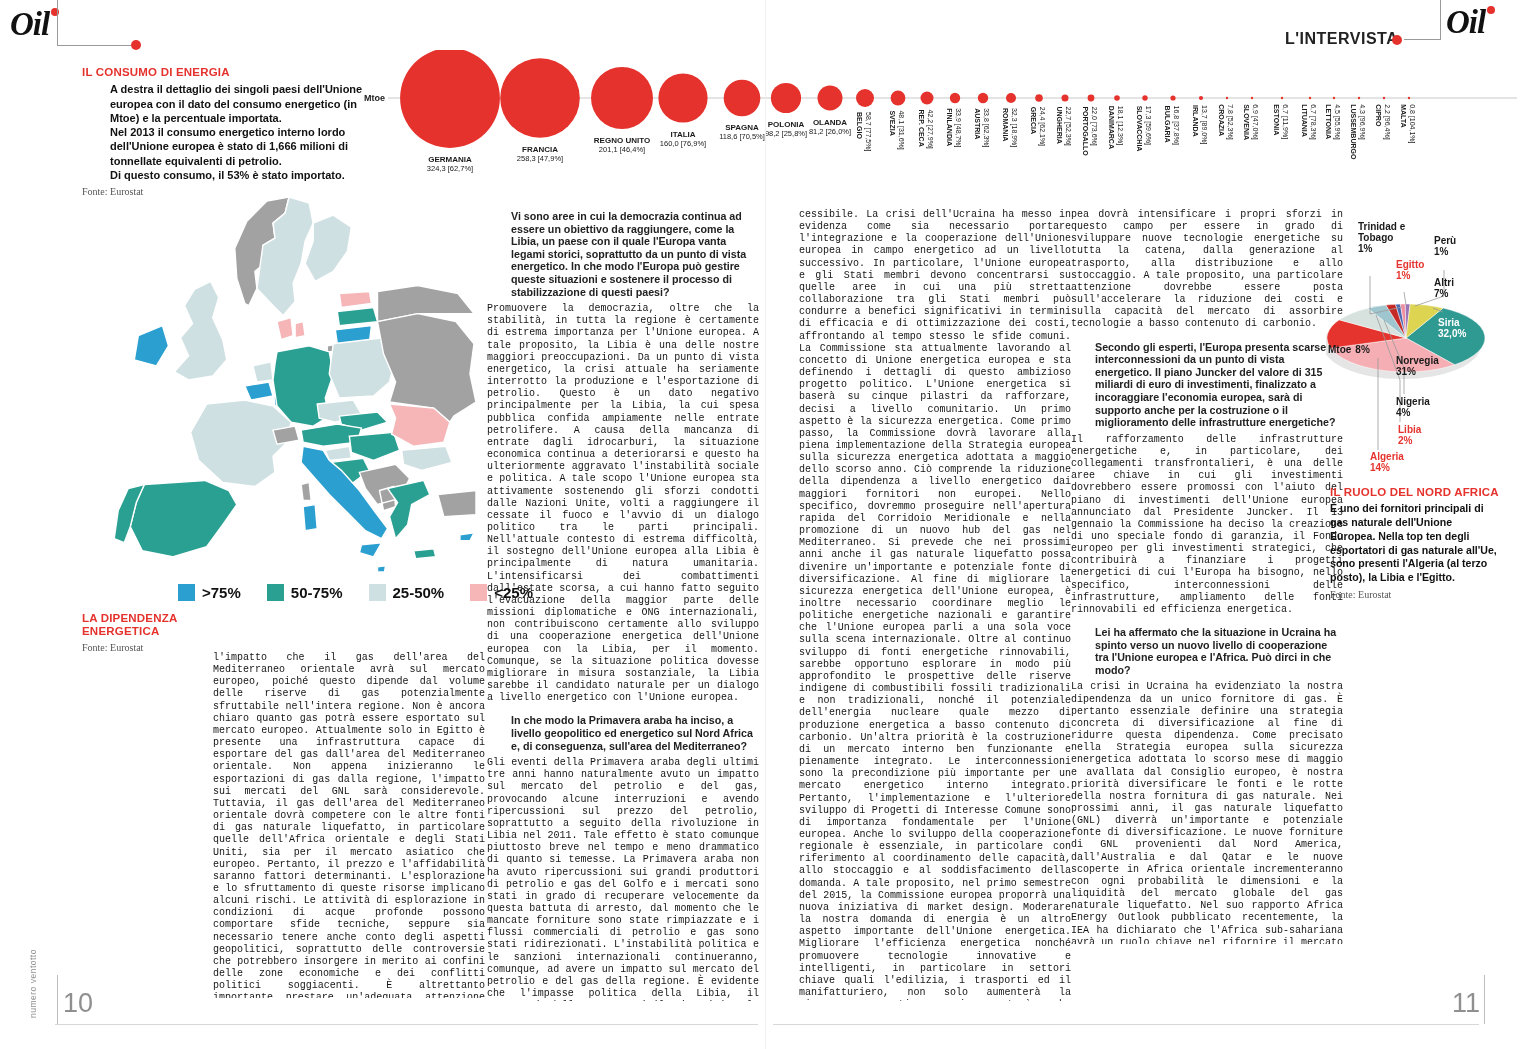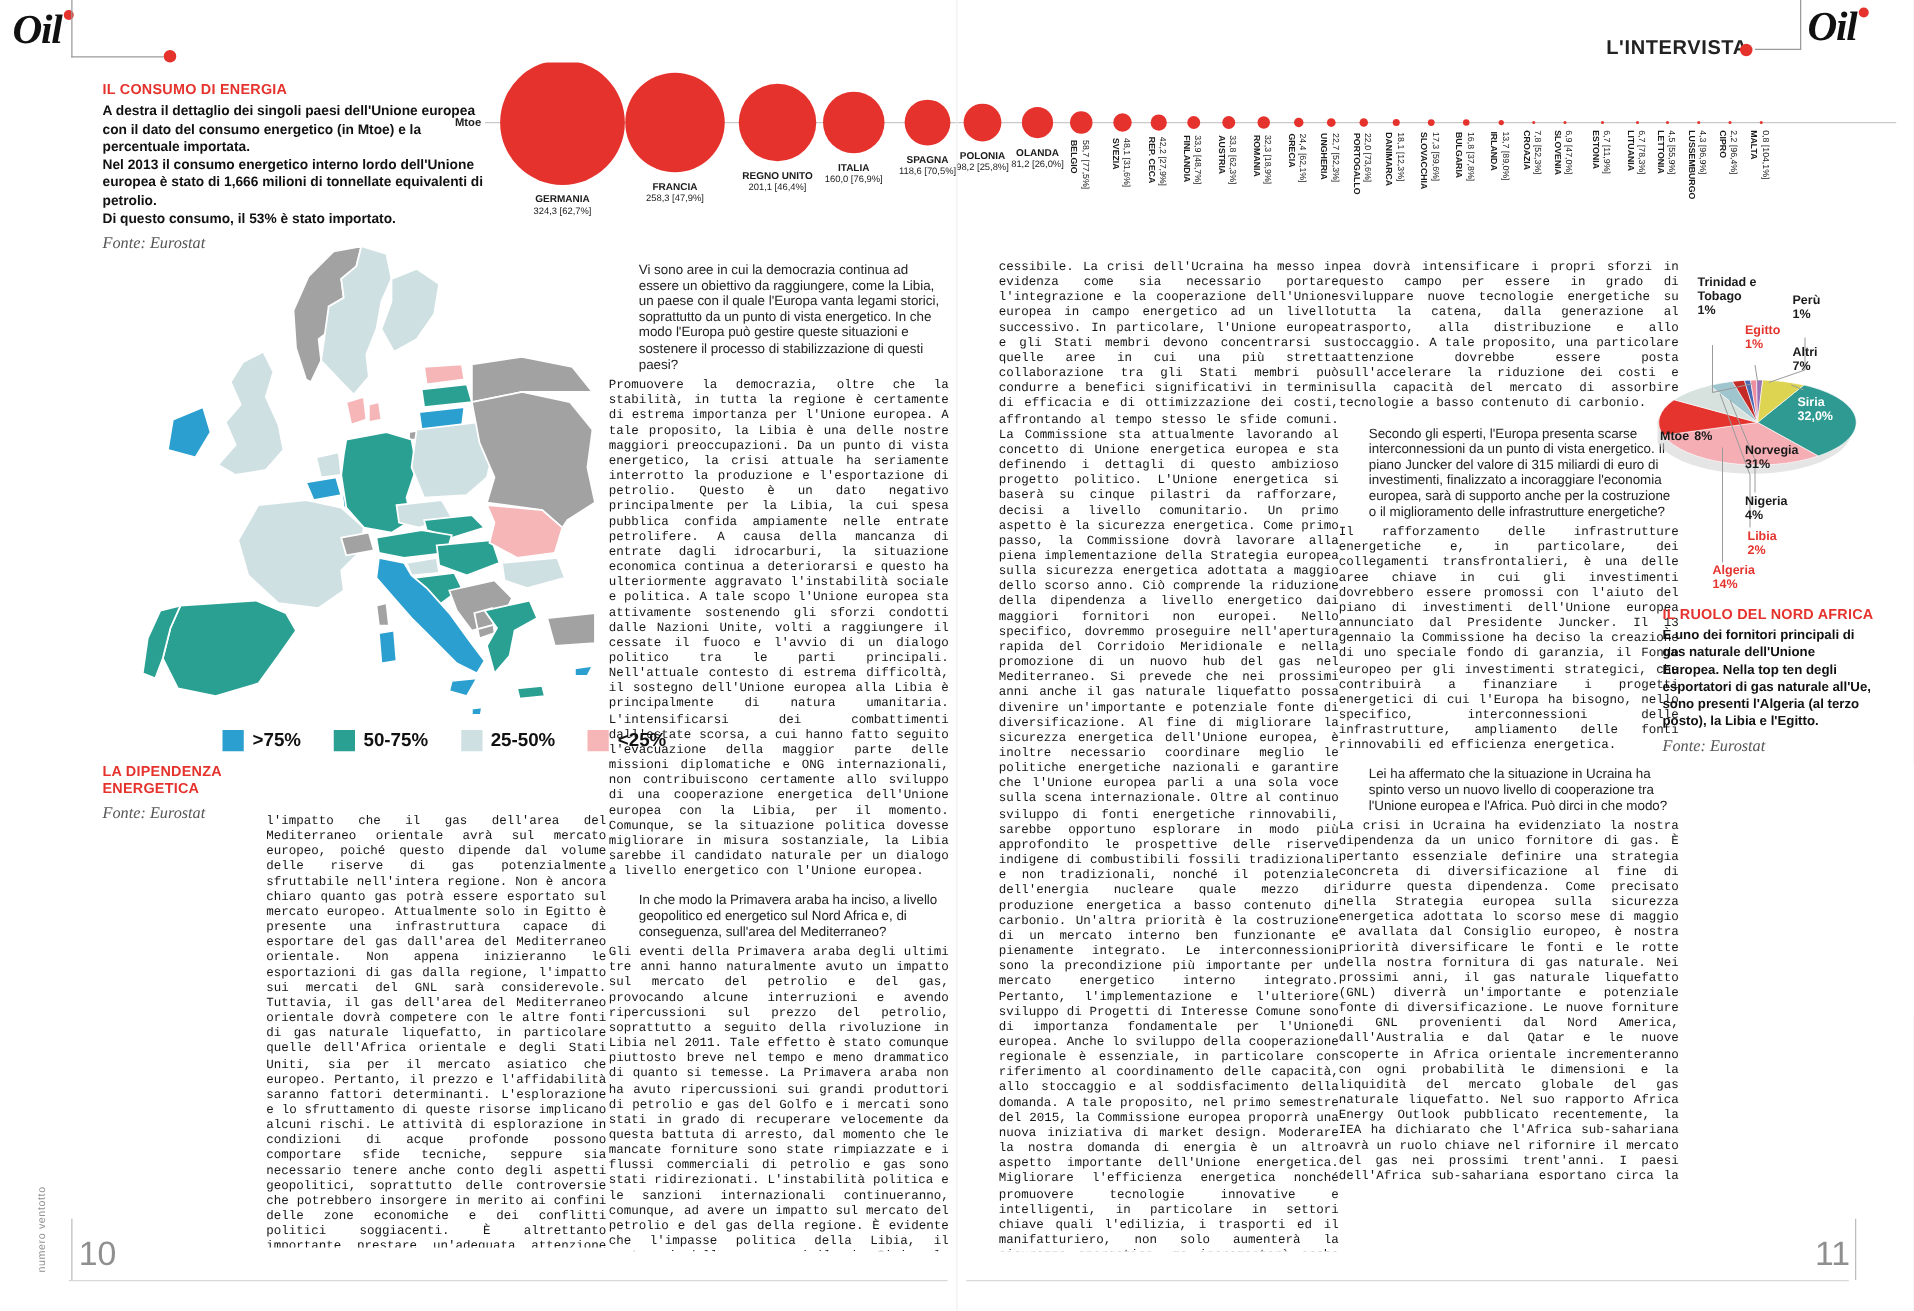--- a/index.html
+++ b/index.html
@@ -8,25 +8,25 @@
   .abs{position:absolute;}
   .rule{background:#9a9a9a;}
   .logo{font-family:"Liberation Serif",serif;font-weight:bold;font-style:italic;
         font-size:33px;letter-spacing:-1px;color:#111;}
   .logo .dot{display:inline-block;width:8px;height:8px;border-radius:50%;
         background:#e5322d;vertical-align:top;margin:2px 0 0 2px;}
   .section-label{font-weight:bold;font-size:16px;letter-spacing:.5px;color:#222;}
   .red-dot{width:10px;height:10px;border-radius:50%;background:#e5322d;}
   .box-title{color:#e5322d;font-weight:bold;font-size:11.5px;line-height:1.15;letter-spacing:.2px;}
   .box-body{font-weight:bold;font-size:10.8px;line-height:1.3;color:#111;margin-top:3px;white-space:pre-line;}
-  .box-source{font-family:"Liberation Serif",serif;font-style:italic;font-size:13px;color:#555;margin-top:4px;}
+  .box-source{font-family:"Liberation Serif",serif;font-size:10px;color:#555;margin-top:4px;}
   .col{position:absolute;overflow:hidden;}
   .col p.para{font-family:Liberation Mono, monospace;font-size:10px;line-height:12.15px;
         text-align:justify;margin:0;color:#151515;}
-  .col p.question{font-weight:normal;font-size:10.7px;line-height:12.6px;margin:10px 0 5px 24px;color:#222;}
+  .col p.question{font-weight:bold;font-size:10.7px;line-height:12.6px;margin:10px 0 5px 24px;color:#222;}
   .col p.question:first-child{margin-top:1px;}
   .endmark{width:9px;height:9px;background:#e5322d;margin:4px 0 0 auto;}
   .legend{display:flex;gap:26px;align-items:center;}
   .legend .item{display:flex;gap:7px;align-items:center;}
   .legend .sw{width:17px;height:17px;}
   .legend .lab{font-weight:bold;font-size:15px;color:#111;}
   .plbl{position:absolute;font-weight:bold;font-size:10px;line-height:11px;white-space:pre-line;}
   .plbl.red{color:#e5332e;}
   .plbl.white{color:#ffffff;}
   .plbl.one-line div{display:inline-block;margin-right:4px;}
@@ -49,21 +49,21 @@
   <div class="abs red-dot" style="left:131px;top:40px;"></div>
 
   <div class="abs section-label" style="left:1285px;top:30px;">L'INTERVISTA</div>
   <div class="abs red-dot" style="left:1392px;top:35px;"></div>
   <div class="abs rule" style="left:1404px;top:39px;width:36px;height:1px;"></div>
   <div class="abs rule" style="left:1440px;top:0;width:1px;height:40px;"></div>
   <div class="abs logo" style="left:1446px;top:4px;"><span>Oil</span><span class="dot"></span></div>
 
   <div class="abs" style="left:82px;top:66px;width:305px;">
     <div class="box-title">IL CONSUMO DI ENERGIA</div>
-    <div class="box-body" style="font-size:11px;">A destra il dettaglio dei singoli paesi dell'Unione europea con il dato del consumo energetico (in Mtoe) e la percentuale importata.
+    <div class="box-body" style="font-size:11px;margin-left:28px;">A destra il dettaglio dei singoli paesi dell'Unione europea con il dato del consumo energetico (in Mtoe) e la percentuale importata.
 Nel 2013 il consumo energetico interno lordo dell'Unione europea è stato di 1,666 milioni di tonnellate equivalenti di petrolio.
 Di questo consumo, il 53% è stato importato.</div>
     <div class="box-source">Fonte: Eurostat</div>
   </div>
 
   <div class="abs" style="left:362px;top:50px;width:1165px;height:145px;">
     <svg id="bubble-svg" width="1165" height="145">
         <line x1="26" y1="48" x2="1155" y2="48" stroke="#c9c9c9" stroke-width="1"></line>
         <text x="2" y="51" font-size="9" font-weight="bold" fill="#222">Mtoe</text>
         <circle cx="88" cy="48" r="49.9" fill="#e5322d"></circle>

